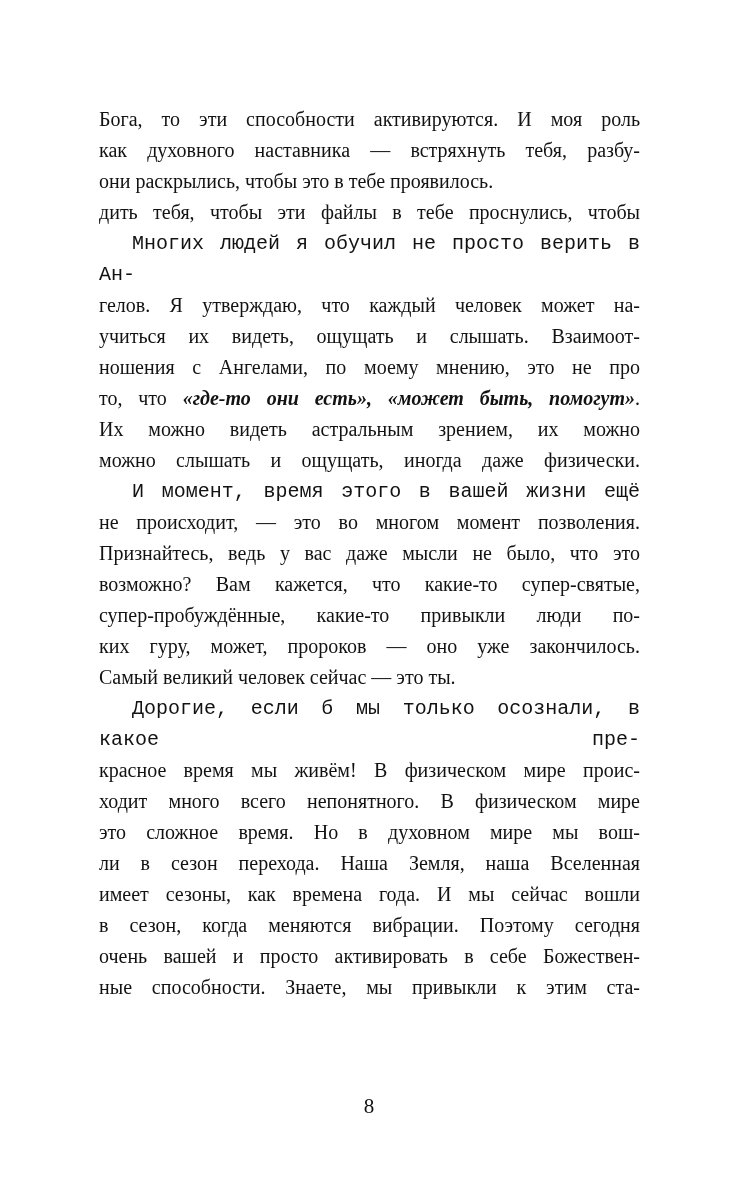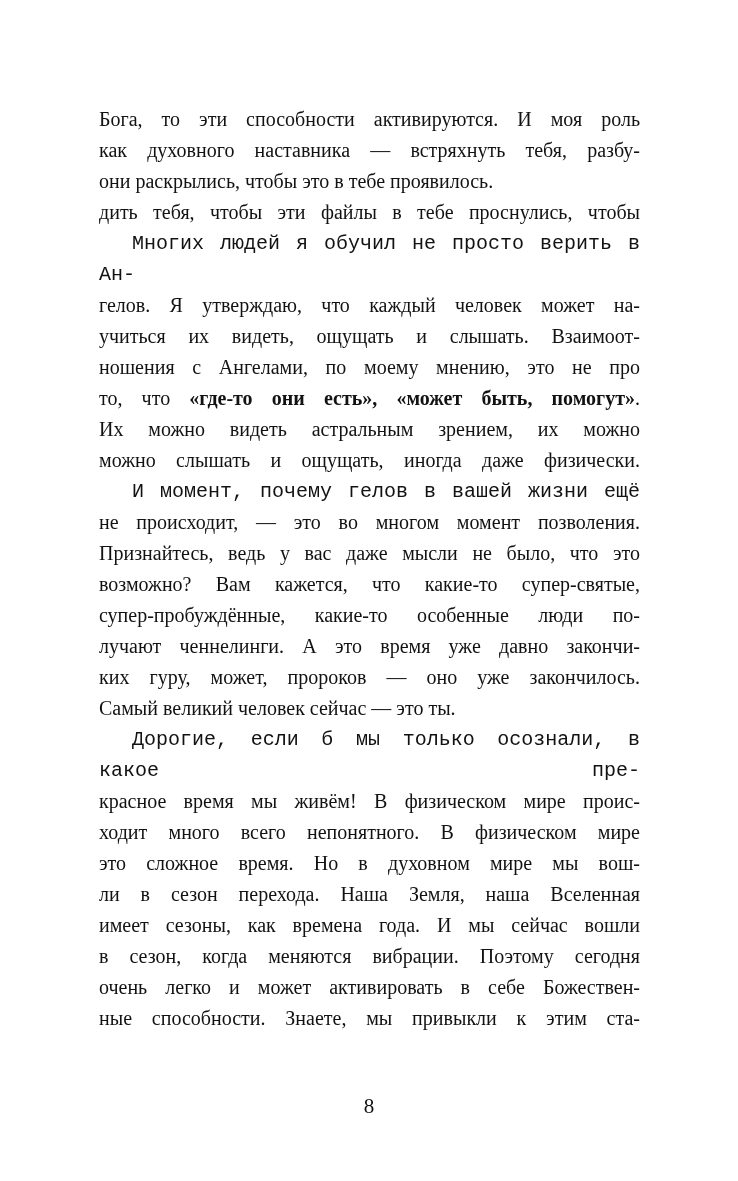--- a/index.html
+++ b/index.html
@@ -18,21 +18,21 @@
     width: 541px;
   }
   .line {
     font-size: 20px;
     line-height: 31px;
     text-align: justify;
     hyphens: none;
   }
   .line.just { text-align-last: justify; }
   .line.indent { text-indent: 33px; font-family: Liberation Mono, monospace; }
-  .em { font-weight: bold; }
+  .em { font-style: italic; font-weight: bold; }
   .page-number {
     position: absolute;
     top: 1091px;
     left: 0;
     width: 738px;
     text-align: center;
     font-size: 21px;
     line-height: 31px;
   }
 </style>
@@ -45,32 +45,31 @@
       <div class="line just"><span>как духовного наставника — встряхнуть тебя, разбу-</span></div>
       <div class="line"><span>они раскрылись, чтобы это в тебе проявилось.</span></div>
       <div class="line just"><span>дить тебя, чтобы эти файлы в тебе проснулись, чтобы</span></div>
       <div class="line indent just"><span>Многих людей я обучил не просто верить в Ан-</span></div>
       <div class="line just"><span>гелов. Я утверждаю, что каждый человек может на-</span></div>
       <div class="line just"><span>учиться их видеть, ощущать и слышать. Взаимоот-</span></div>
       <div class="line just"><span>ношения с Ангелами, по моему мнению, это не про</span></div>
       <div class="line just"><span>то, что </span><span class="em">«где-то они есть», «может быть, помогут»</span><span>.</span></div>
       <div class="line just"><span>Их можно видеть астральным зрением, их можно</span></div>
       <div class="line just"><span>можно слышать и ощущать, иногда даже физически.</span></div>
-      <div class="line indent just"><span>И момент, почему гелов в вашей жизни ещё</span></div>
+      <div class="line indent just"><span>И момент, время этого в вашей жизни ещё</span></div>
       <div class="line just"><span>не происходит, — это во многом момент позволения.</span></div>
       <div class="line just"><span>Признайтесь, ведь у вас даже мысли не было, что это</span></div>
       <div class="line just"><span>возможно? Вам кажется, что какие-то супер-святые,</span></div>
-      <div class="line just"><span>супер-пробуждённые, какие-то особенные люди по-</span></div>
-      <div class="line just"><span>лучают ченнелинги. А это время уже давно закончи-</span></div>
+      <div class="line just"><span>супер-пробуждённые, какие-то привыкли люди по-</span></div>
       <div class="line just"><span>ких гуру, может, пророков — оно уже закончилось.</span></div>
       <div class="line"><span>Самый великий человек сейчас — это ты.</span></div>
       <div class="line indent just"><span>Дорогие, если б мы только осознали, в какое пре-</span></div>
       <div class="line just"><span>красное время мы живём! В физическом мире проис-</span></div>
       <div class="line just"><span>ходит много всего непонятного. В физическом мире</span></div>
       <div class="line just"><span>это сложное время. Но в духовном мире мы вош-</span></div>
       <div class="line just"><span>ли в сезон перехода. Наша Земля, наша Вселенная</span></div>
       <div class="line just"><span>имеет сезоны, как времена года. И мы сейчас вошли</span></div>
       <div class="line just"><span>в сезон, когда меняются вибрации. Поэтому сегодня</span></div>
-      <div class="line just"><span>очень легко и может активировать в себе Божествен-</span></div>
+      <div class="line just"><span>очень вашей и просто активировать в себе Божествен-</span></div>
       <div class="line just"><span>ные способности. Знаете, мы привыкли к этим ста-</span></div>
     </div>
   <div class="page-number">8</div>
 </div>
 
 </body></html>

